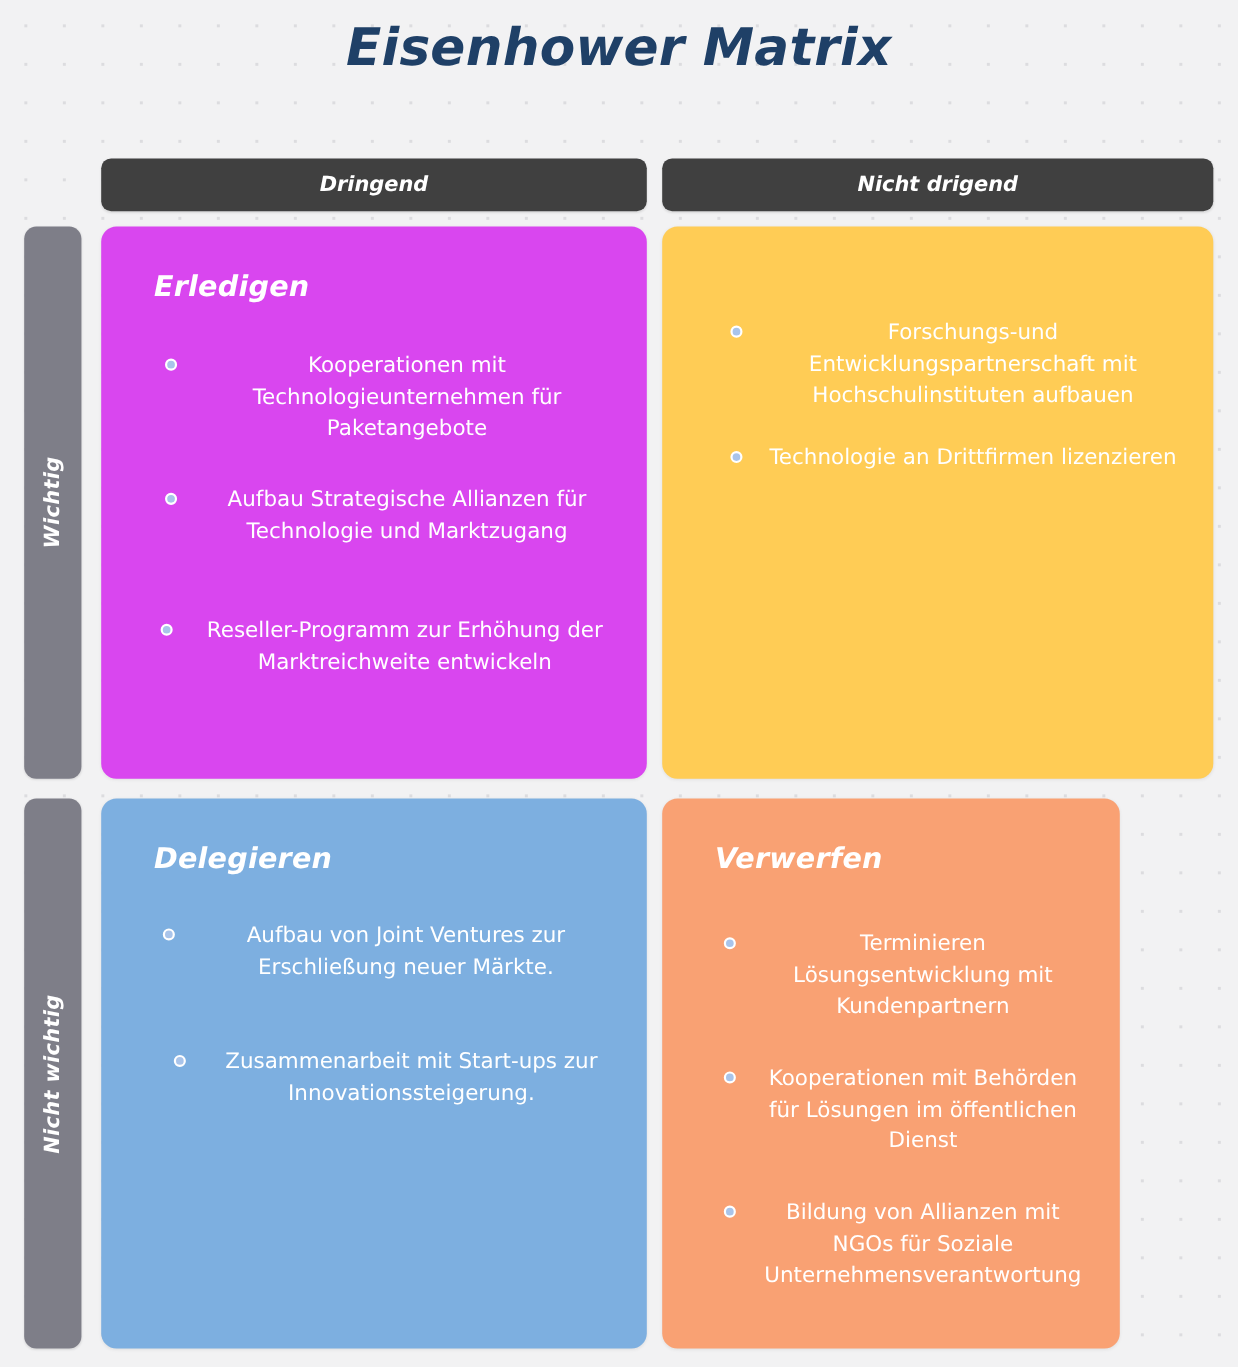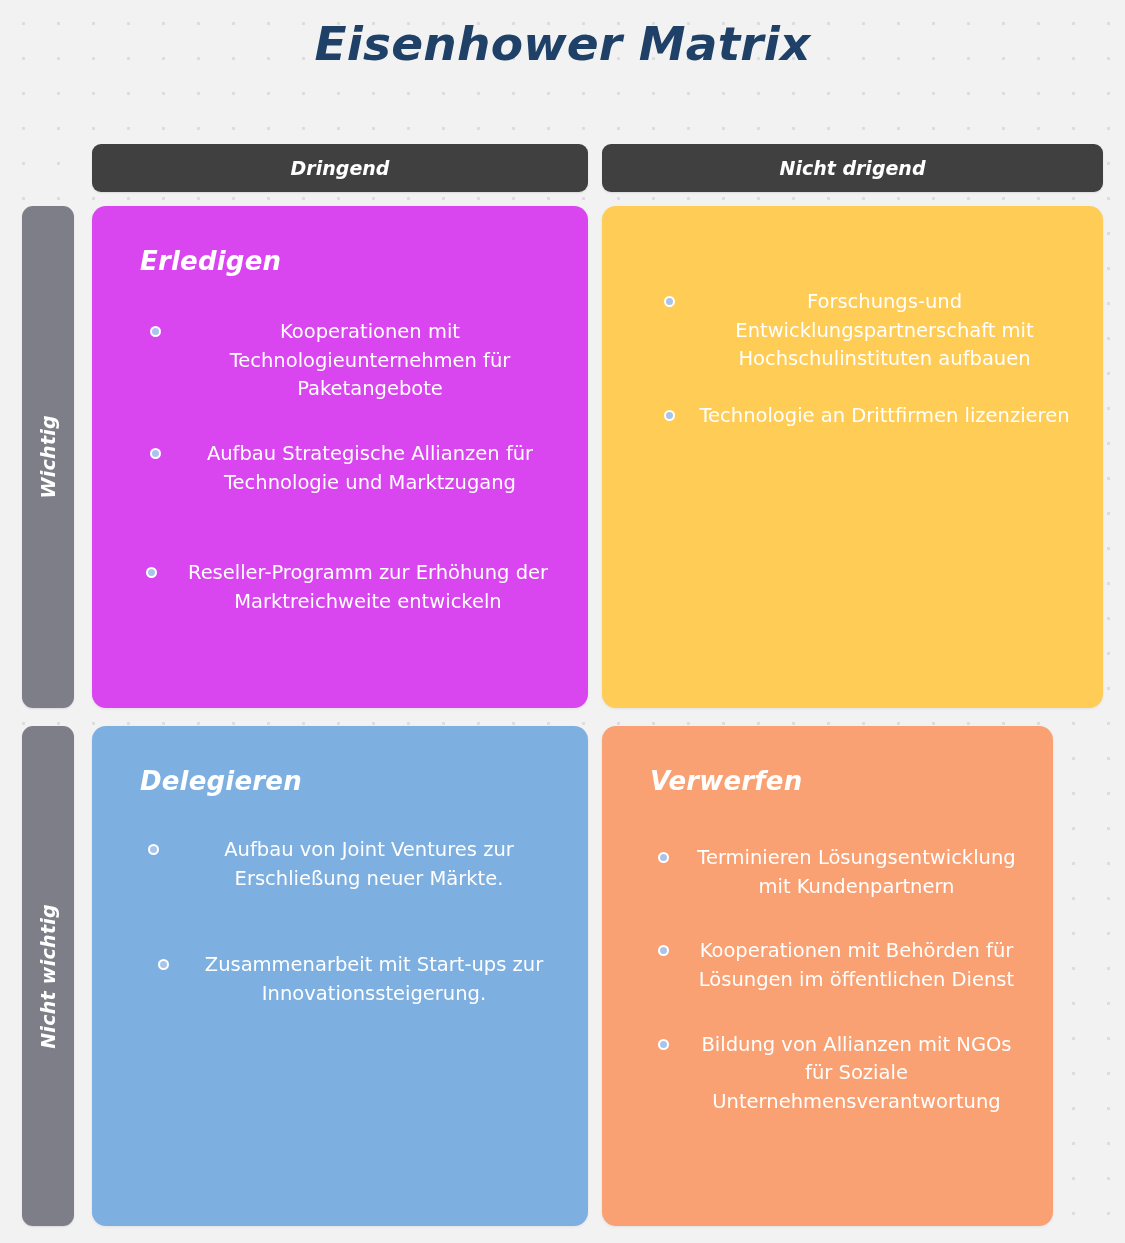--- a/index.html
+++ b/index.html
@@ -81,21 +81,21 @@
   .quad {
     position: absolute;
     border-radius: 14px;
     box-sizing: border-box;
     padding: 40px 28px 24px 28px;
     box-shadow: 0 1px 3px rgba(0,0,0,0.07);
   }
   .quad.q1 { left: 92px;  top: 206px; width: 496px; height: 502px; background: #d946ef; }
   .quad.q2 { left: 602px; top: 206px; width: 501px; height: 502px; background: #ffcc55; }
   .quad.q3 { left: 92px;  top: 726px; width: 496px; height: 500px; background: #7dafe0; }
-  .quad.q4 { left: 602px; top: 726px; width: 451px; height: 500px; background: #f9a173; }
+  .quad.q4 { left: 602px; top: 726px; width: 416px; height: 500px; background: #f9a173; }
 
   .quad-title {
     font-size: 26px;
     font-weight: bold;
     font-style: italic;
     color: #ffffff;
     margin: 0 0 0 20px;
     letter-spacing: 0.2px;
   }
 

